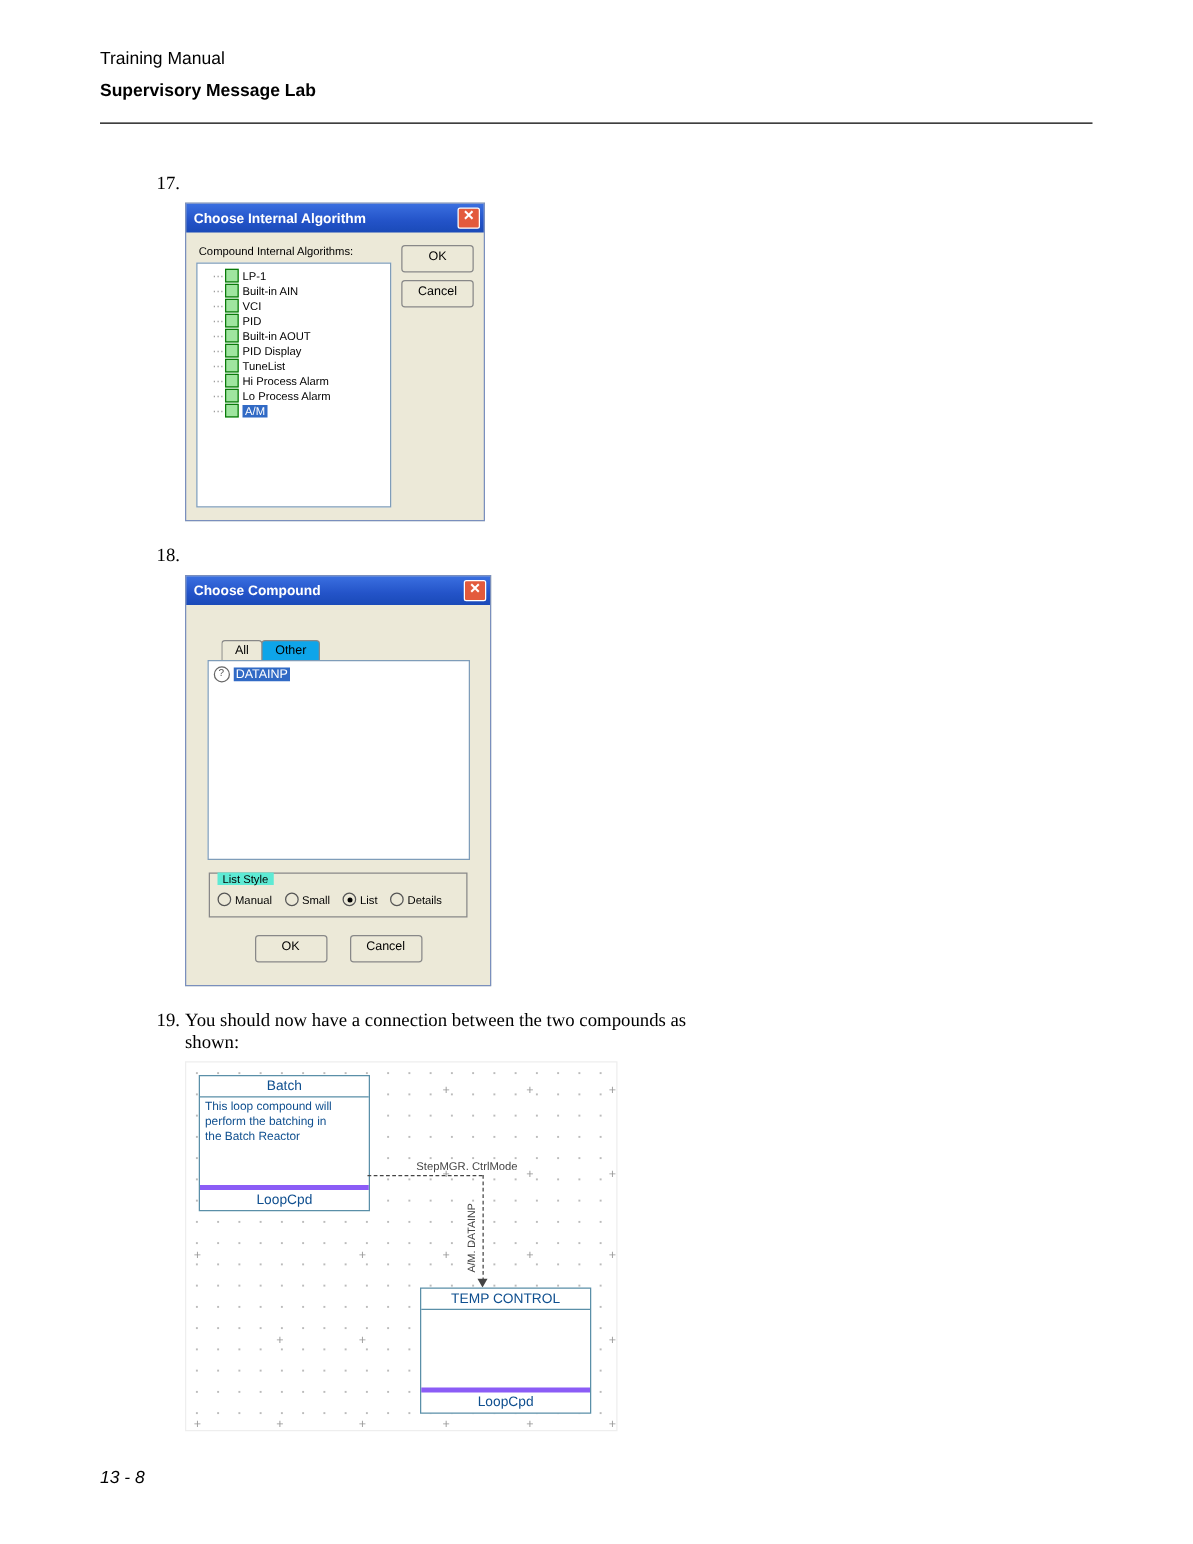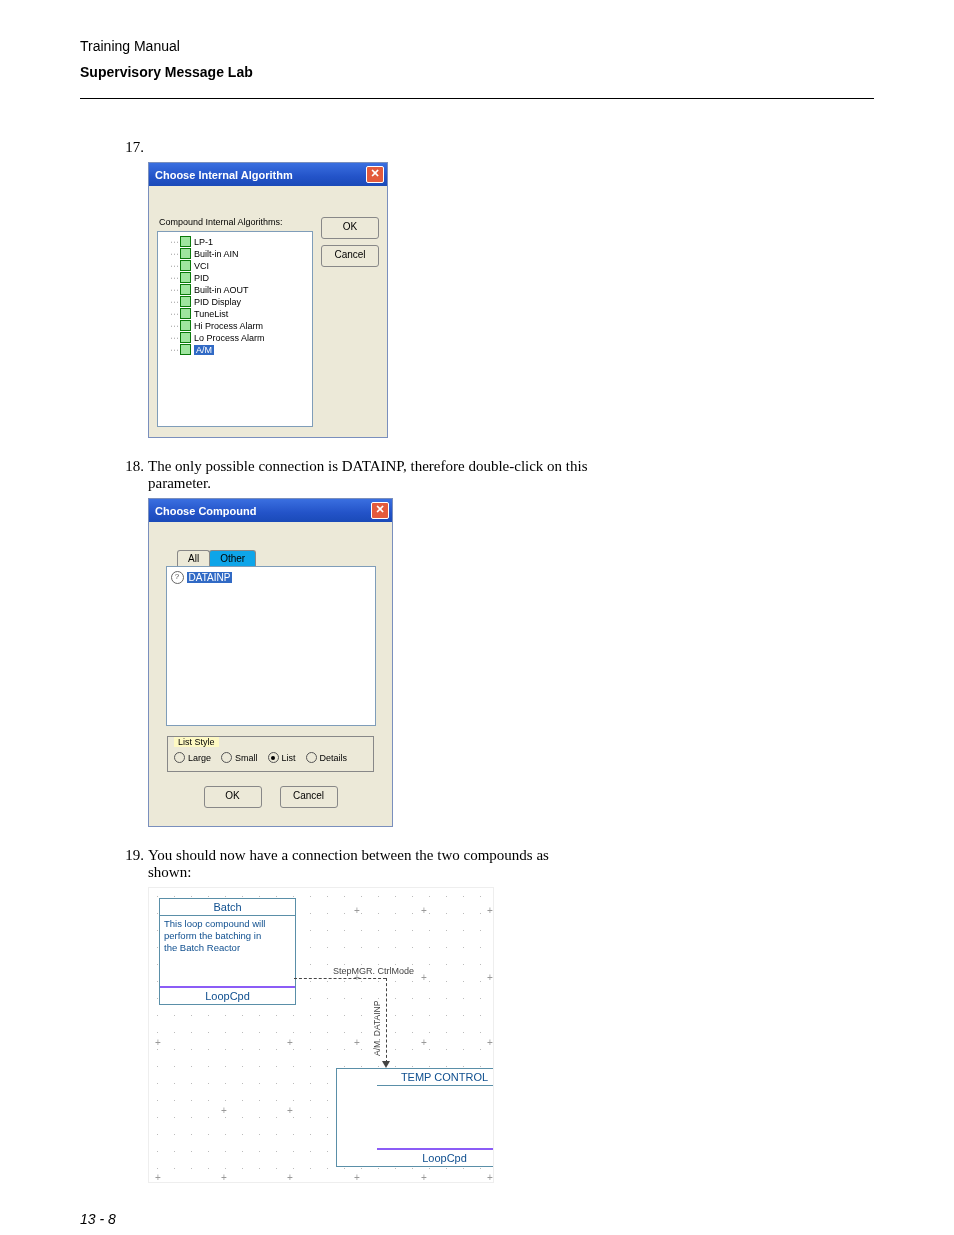--- a/index.html
+++ b/index.html
@@ -25,21 +25,21 @@
   .dlg-titlebar {
     background: linear-gradient(to bottom, #3a6fe0 0%, #2353c8 60%, #1a4ab8 100%);
     color: #fff; font-size: 11px; font-weight: bold; padding: 3px 3px 3px 6px;
     display: flex; justify-content: space-between; align-items: center;
   }
   .close-x {
     width: 16px; height: 15px; background: #e35a3c; border: 1px solid #fff;
     border-radius: 2px; color: #fff; font-weight: bold; line-height: 13px;
     text-align: center; font-size: 11px;
   }
-  .dlg1-body { display: flex; padding: 10px 8px 10px 8px; margin-top: 21px; }
+  .dlg1-body { display: flex; padding: 10px 8px 10px 8px; }
   .tree-panel { width: 150px; background: #fff; border: 1px solid #7f9db9; height: 186px; padding: 4px 2px; font-size: 9px; color: #000; }
   .tree-title { font-size: 9px; padding-left: 2px; margin-bottom: 4px; }
   .tree-item { display: flex; align-items: center; margin-left: 10px; margin-bottom: 1px; height: 11px; }
   .dots { color: #999; font-size: 9px; letter-spacing: -1px; margin-right: 2px; }
   .tree-icon { width: 9px; height: 9px; border: 1px solid #0a7a0a; background: #9fe59f; margin-right: 3px; flex-shrink: 0; }
   .tree-item.sel .lbl { background: #316ac5; color: #fff; padding: 0 2px; }
   .dlg1-buttons { margin-left: 8px; }
   .win-btn { width: 56px; height: 20px; font-size: 10px; background: #ece9d8; border: 1px solid #888; border-radius: 3px; margin-bottom: 6px; text-align: center; line-height: 18px; }
 
   
@@ -47,42 +47,42 @@
   .dlg2-body { padding: 10px 10px 12px 10px; }
   .tab-row { display: flex; margin-left: 18px; }
   .tab { font-size: 10px; border: 1px solid #888; border-bottom: none; padding: 2px 10px; background: #ece9d8; border-radius: 3px 3px 0 0; margin-right: -1px; margin-top: 18px; }
   .tab.active { background: #ece9d8; position: relative; z-index: 2; }
   .tab.inactive { background: #0ea5e9; }
   .list-panel { width: 200px; height: 150px; background: #fff; border: 1px solid #7f9db9; margin: 0 auto; padding: 4px; }
   .list-item { display: flex; align-items: center; font-size: 10px; }
   .q-icon { width: 11px; height: 11px; border: 1px solid #666; border-radius: 50%; font-size: 8px; text-align: center; line-height: 10px; color: #555; margin-right: 3px; }
   .list-item .lbl.sel { background: #316ac5; color: #fff; padding: 0 2px; }
   .fieldset { border: 1px solid #888; margin: 10px 8px 0 8px; padding: 6px 6px 8px 6px; }
-  .fieldset-legend { font-size: 9px; background: #fef9c3; position: relative; top: -12px; padding: 0 4px; display: inline-block; }
+  .fieldset-legend { font-size: 9px; background: #5eead4; position: relative; top: -12px; padding: 0 4px; display: inline-block; }
   .radio-row { display: flex; gap: 10px; font-size: 9px; margin-top: -8px; }
   .radio-opt { display: flex; align-items: center; gap: 3px; }
   .radio-dot { width: 9px; height: 9px; border: 1px solid #555; border-radius: 50%; display: flex; align-items: center; justify-content: center; }
   .radio-dot.sel::after { content: ""; width: 4px; height: 4px; background: #000; border-radius: 50%; }
   .dlg2-buttons { display: flex; justify-content: center; gap: 18px; margin-top: 14px; }
 
   
   .diagram { width: 344px; height: 294px; background: #fff; position: relative; font-family: Arial, sans-serif; overflow: hidden; border: 1px solid #eee; }
   .grid-bg {
     position: absolute; inset: 0;
     background-image: radial-gradient(circle, #bbb 0.6px, transparent 0.6px);
     background-size: 17px 17px;
   }
   .compound-box {
     position: absolute; border: 1px solid #5a8fa8; background: #fff;
     font-size: 11px; color: #0f4f8f;
   }
   .cb-title { text-align: center; padding: 2px 0; }
   .cb-divider { border-top: 1px solid #5a8fa8; }
   .cb-desc { font-size: 9.5px; padding: 2px 4px; line-height: 12px; text-align: left; color: #0f4f8f; }
-  .cb-loop { border-top: 2px solid #8b5cf6; text-align: center; padding: 2px 0; font-size: 11px; color: #0f4f8f; }
+  .cb-loop { border-top: 4px solid #8b5cf6; text-align: center; padding: 2px 0; font-size: 11px; color: #0f4f8f; }
   .sig-label { position: absolute; font-size: 9px; color: #444; margin-left: 28px; }
   .vert-label { position: absolute; font-size: 8.5px; color: #444; transform: rotate(-90deg); transform-origin: left top; }
   .sig-line-h { position: absolute; border-top: 1px dashed #444; }
   .sig-line-v { position: absolute; border-left: 1px dashed #444; left: 0; }
   .arrow-down { position: absolute; width: 0; height: 0; border-left: 4px solid transparent; border-right: 4px solid transparent; border-top: 7px solid #444; }
   .diag-cross { position: absolute; color: #999; font-size: 10px; line-height: 1; }
 </style>
 </head>
 <body>
 
@@ -159,21 +159,20 @@
       <div class="dlg1-buttons">
         <div class="win-btn">OK</div>
         <div class="win-btn">Cancel</div>
       </div>
     </div>
   </div>
 </div>
 
 <div class="step">
   <div class="step-num">18.</div>
-  <div class="step-body">The only possible connection is DATAINP, therefore double-click on this parameter.</div>
 </div>
 
 <div class="figure-wrap">
   <div class="dlg2">
     <div class="dlg-titlebar">
       <span>Choose Compound</span>
       <div class="close-x">✕</div>
     </div>
     <div class="dlg2-body">
       <div class="tab-row">
@@ -184,21 +183,21 @@
         <div class="list-item">
           <div class="q-icon">?</div>
           <span class="lbl sel">DATAINP</span>
         </div>
       </div>
       <div class="fieldset">
         <span class="fieldset-legend">List Style</span>
         <div class="radio-row">
           <div class="radio-opt">
               <span class="radio-dot"></span>
-              <span>Large</span>
+              <span>Manual</span>
             </div>
           <div class="radio-opt">
               <span class="radio-dot"></span>
               <span>Small</span>
             </div>
           <div class="radio-opt">
               <span class="radio-dot sel"></span>
               <span>List</span>
             </div>
           <div class="radio-opt">
@@ -256,21 +255,21 @@
       <div style="height:30px;"></div>
       <div class="cb-loop">LoopCpd</div>
     </div>
 
     <div class="sig-label" style="left:156px; top:78px;">StepMGR. CtrlMode</div>
     <div class="sig-line-h" style="left:145px; top:90px; width:92px;"></div>
     <div class="sig-line-v" style="left:237px; top:90px; height:85px;"></div>
     <div class="arrow-down" style="left:233px; top:173px;"></div>
     <div class="vert-label" style="left:223px; top:168px;">A/M. DATAINP</div>
 
-    <div class="compound-box" style="left:187px; top:180px; width:135px;padding-left:40px;">
+    <div class="compound-box" style="left:187px; top:180px; width:135px;">
       <div class="cb-title" style="color:#0f4f8f;">TEMP CONTROL</div>
       <div class="cb-divider"></div>
       <div style="height:62px;"></div>
       <div class="cb-loop">LoopCpd</div>
     </div>
   </div>
 </div>
 
 <div class="page-num">13 - 8</div>
 

